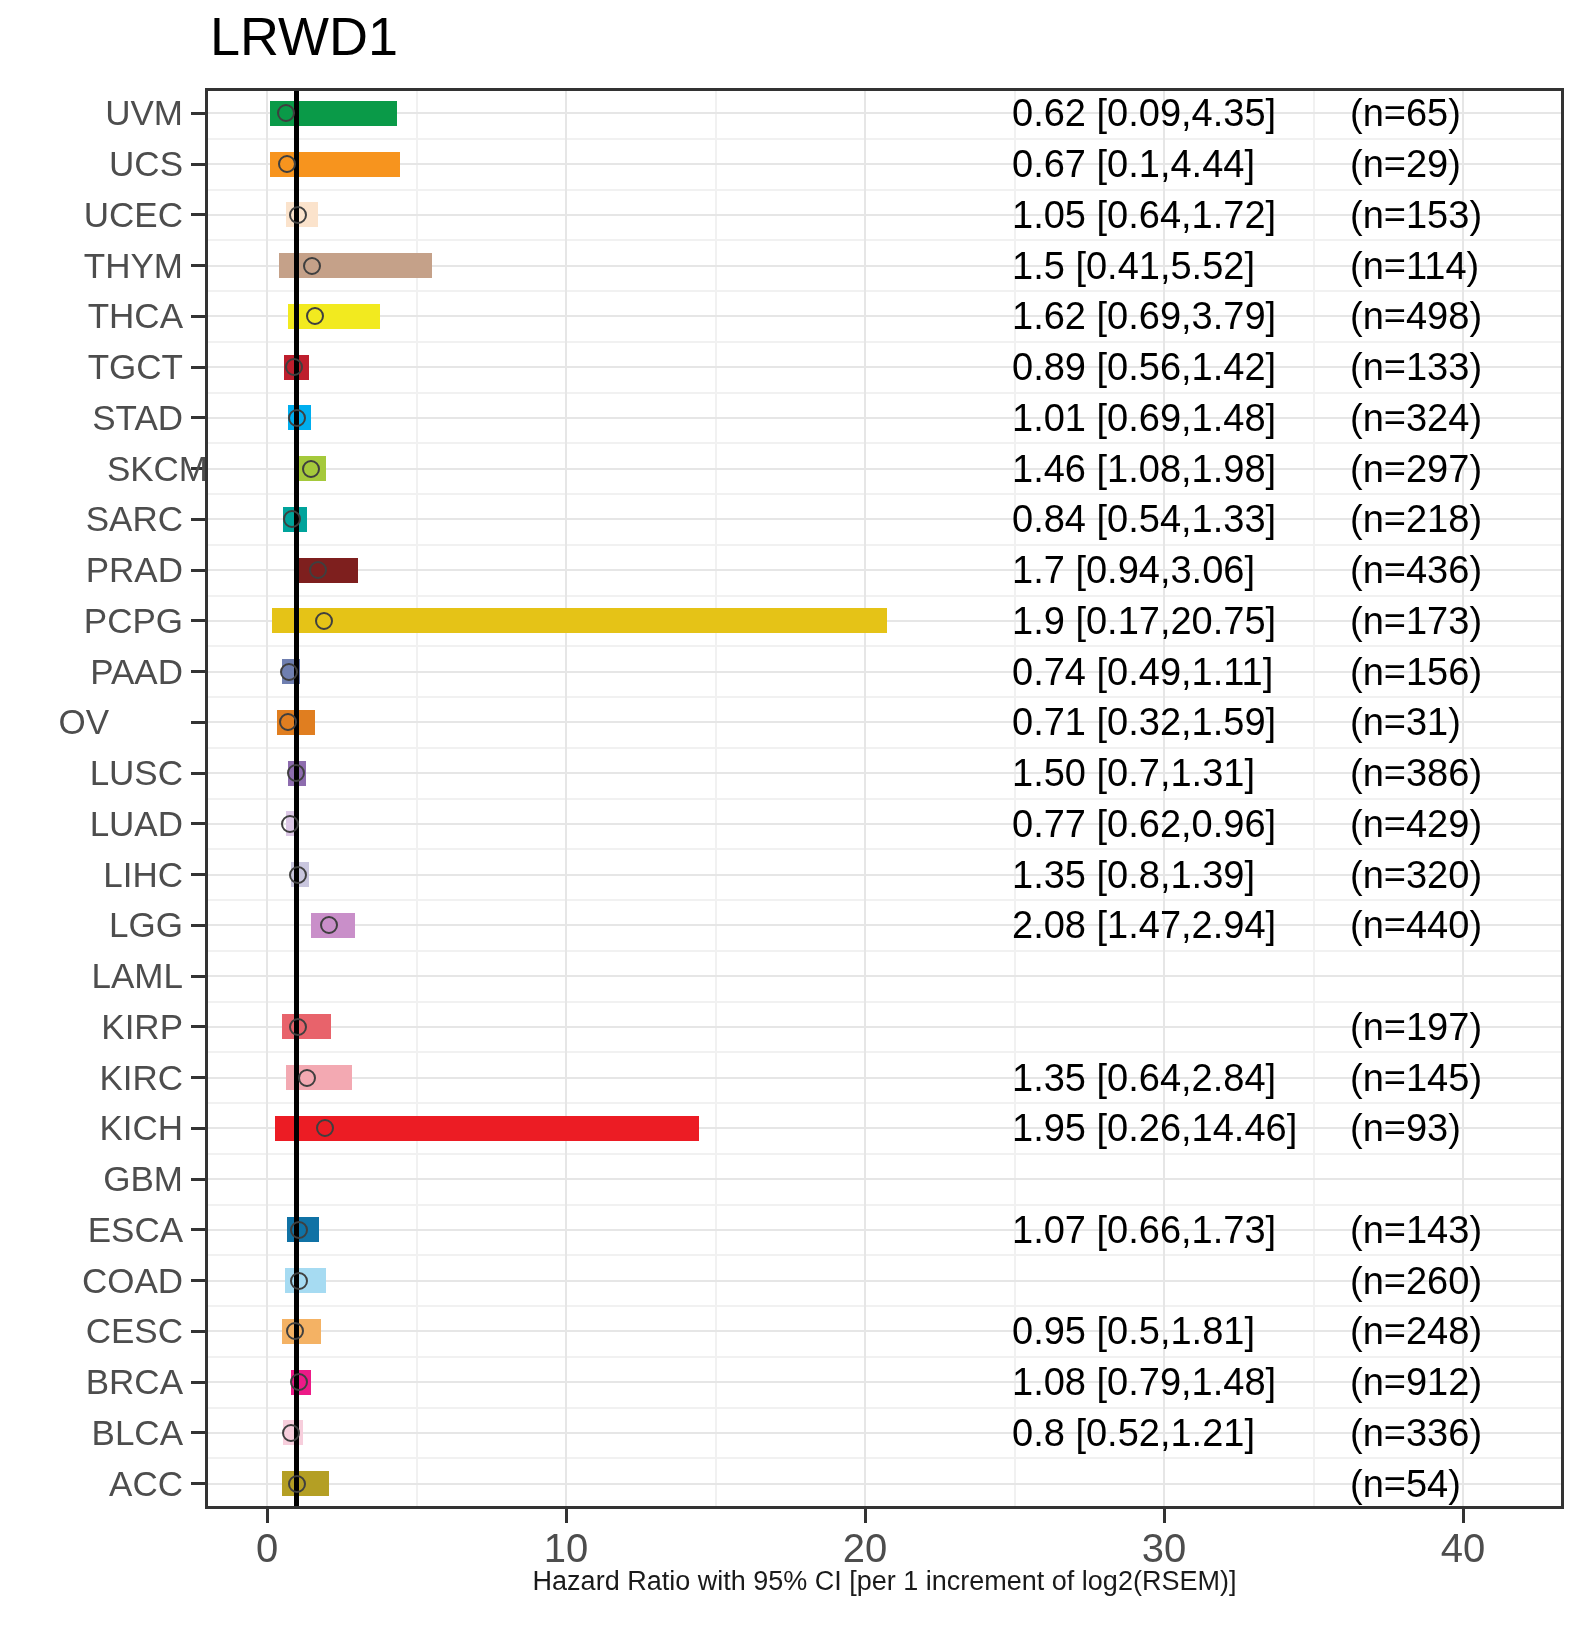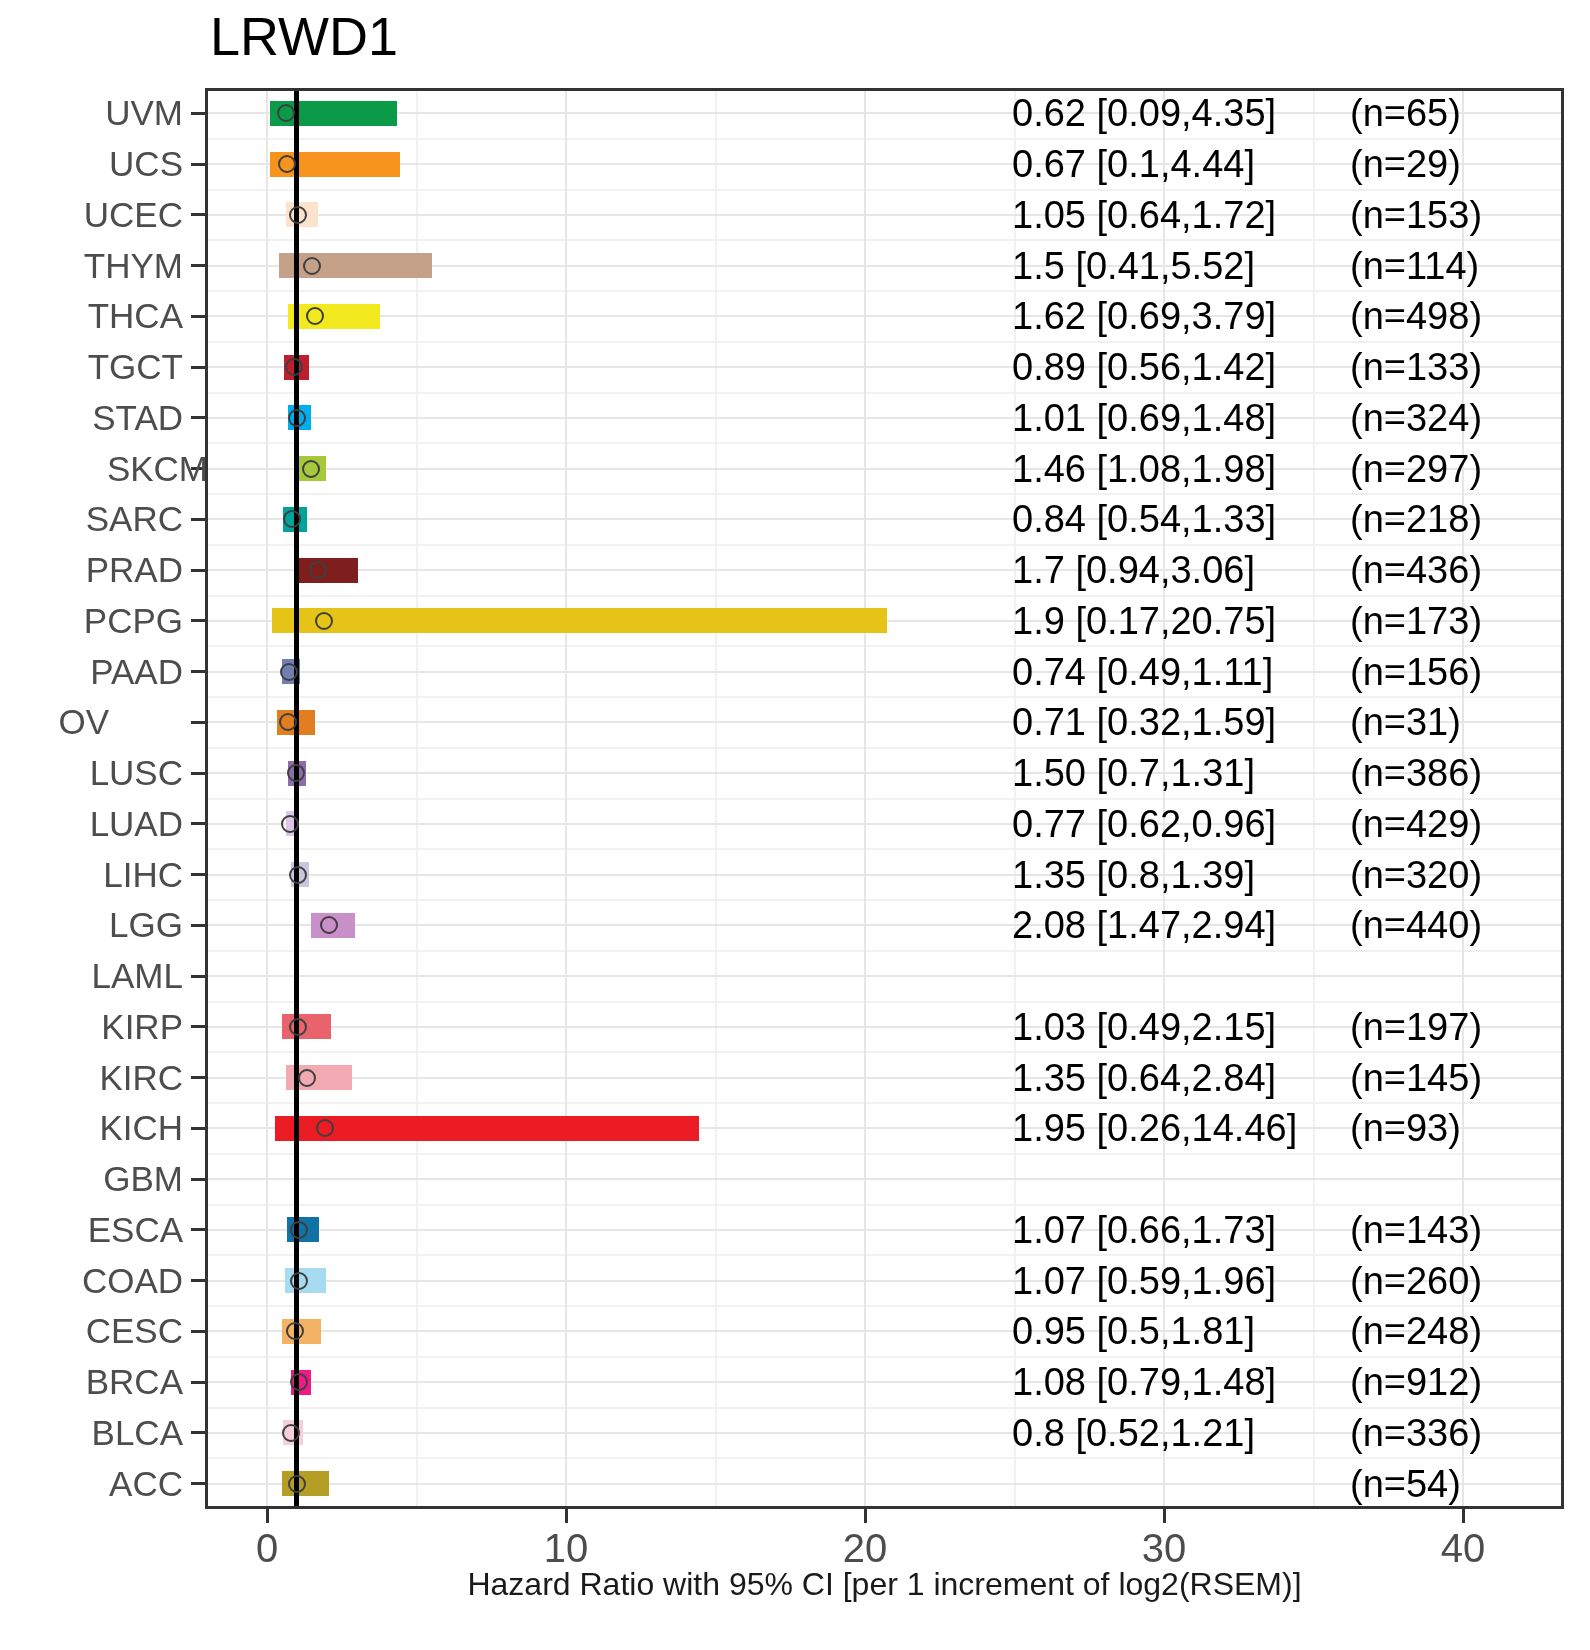--- a/index.html
+++ b/index.html
@@ -29,21 +29,21 @@
   }
   .xlab{
     position:absolute;color:#4D4D4D;font-size:40px;line-height:44px;
     text-align:center;white-space:nowrap;
   }
   .annot{
     position:absolute;color:#000000;font-size:38px;line-height:52px;white-space:nowrap;
   }
   .x-title{
     position:absolute;left:205px;width:1359px;top:1566px;
-    text-align:center;font-size:32px;color:#1A1A1A;white-space:nowrap;
+    text-align:center;font-size:27px;color:#1A1A1A;white-space:nowrap;
   }
 </style>
 </head>
 <body>
 
 <div class="figure">
   <div class="plot-title">LRWD1</div>
   <div id="panel-layer"></div>
   <div class="x-title">Hazard Ratio with 95% CI [per 1 increment of log2(RSEM)]</div>
 <div class="gridline" style="left: 415.5px; top: 88px; width: 2px; height: 1421px; background: rgb(241, 241, 241);"></div>
@@ -229,39 +229,37 @@
     <div class="annot" style="left: 1012px; top: 848.625px;">1.35 [0.8,1.39]</div>
     <div class="annot" style="left: 1350px; top: 848.625px;">(n=320)</div>
     <div class="ytick" style="left: 191px; top: 923.875px; width: 14px; height: 3px;"></div>
     <div class="ylab" style="right: 1407px; top: 899.375px;">LGG</div>
     <div class="annot" style="left: 1012px; top: 899.375px;">2.08 [1.47,2.94]</div>
     <div class="annot" style="left: 1350px; top: 899.375px;">(n=440)</div>
     <div class="ytick" style="left: 191px; top: 974.625px; width: 14px; height: 3px;"></div>
     <div class="ylab" style="right: 1407px; top: 950.125px;">LAML</div>
     <div class="ytick" style="left: 191px; top: 1025.38px; width: 14px; height: 3px;"></div>
     <div class="ylab" style="right: 1407px; top: 1000.88px;">KIRP</div>
-    <div class="annot" style="left: 1012px; top: 1000.88px;">1.03 [0.49,2.15]</div>
     <div class="annot" style="left: 1350px; top: 1000.88px;">(n=197)</div>
     <div class="ytick" style="left: 191px; top: 1076.12px; width: 14px; height: 3px;"></div>
     <div class="ylab" style="right: 1407px; top: 1051.62px;">KIRC</div>
     <div class="annot" style="left: 1012px; top: 1051.62px;">1.35 [0.64,2.84]</div>
     <div class="annot" style="left: 1350px; top: 1051.62px;">(n=145)</div>
     <div class="ytick" style="left: 191px; top: 1126.88px; width: 14px; height: 3px;"></div>
     <div class="ylab" style="right: 1407px; top: 1102.38px;">KICH</div>
     <div class="annot" style="left: 1012px; top: 1102.38px;">1.95 [0.26,14.46]</div>
     <div class="annot" style="left: 1350px; top: 1102.38px;">(n=93)</div>
     <div class="ytick" style="left: 191px; top: 1177.62px; width: 14px; height: 3px;"></div>
     <div class="ylab" style="right: 1407px; top: 1153.12px;">GBM</div>
     <div class="ytick" style="left: 191px; top: 1228.38px; width: 14px; height: 3px;"></div>
     <div class="ylab" style="right: 1407px; top: 1203.88px;">ESCA</div>
     <div class="annot" style="left: 1012px; top: 1203.88px;">1.07 [0.66,1.73]</div>
     <div class="annot" style="left: 1350px; top: 1203.88px;">(n=143)</div>
     <div class="ytick" style="left: 191px; top: 1279.12px; width: 14px; height: 3px;"></div>
     <div class="ylab" style="right: 1407px; top: 1254.62px;">COAD</div>
-    <div class="annot" style="left: 1012px; top: 1254.62px;">1.07 [0.59,1.96]</div>
     <div class="annot" style="left: 1350px; top: 1254.62px;">(n=260)</div>
     <div class="ytick" style="left: 191px; top: 1329.88px; width: 14px; height: 3px;"></div>
     <div class="ylab" style="right: 1407px; top: 1305.38px;">CESC</div>
     <div class="annot" style="left: 1012px; top: 1305.38px;">0.95 [0.5,1.81]</div>
     <div class="annot" style="left: 1350px; top: 1305.38px;">(n=248)</div>
     <div class="ytick" style="left: 191px; top: 1380.62px; width: 14px; height: 3px;"></div>
     <div class="ylab" style="right: 1407px; top: 1356.12px;">BRCA</div>
     <div class="annot" style="left: 1012px; top: 1356.12px;">1.08 [0.79,1.48]</div>
     <div class="annot" style="left: 1350px; top: 1356.12px;">(n=912)</div>
     <div class="ytick" style="left: 191px; top: 1431.38px; width: 14px; height: 3px;"></div>

